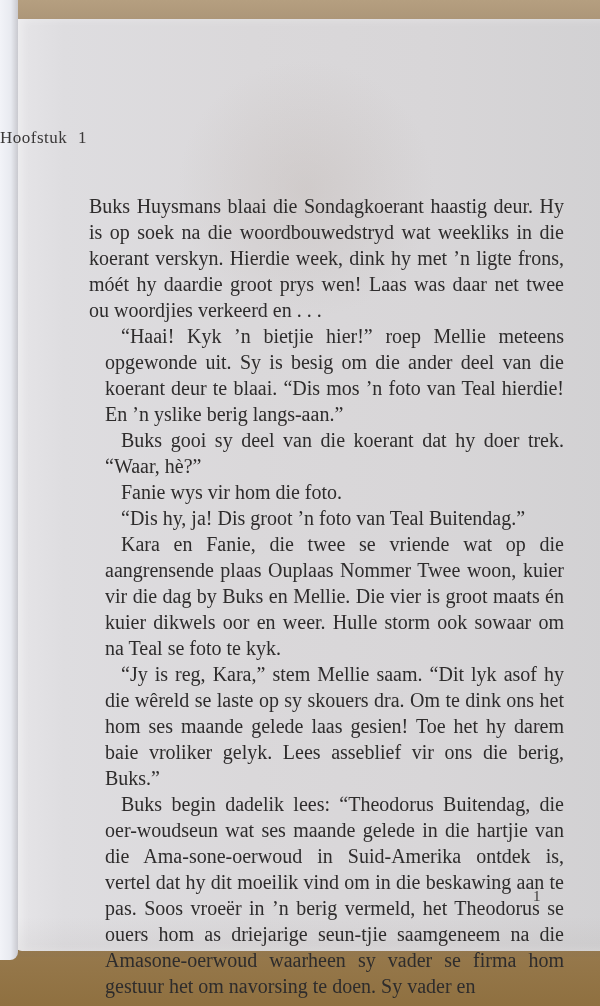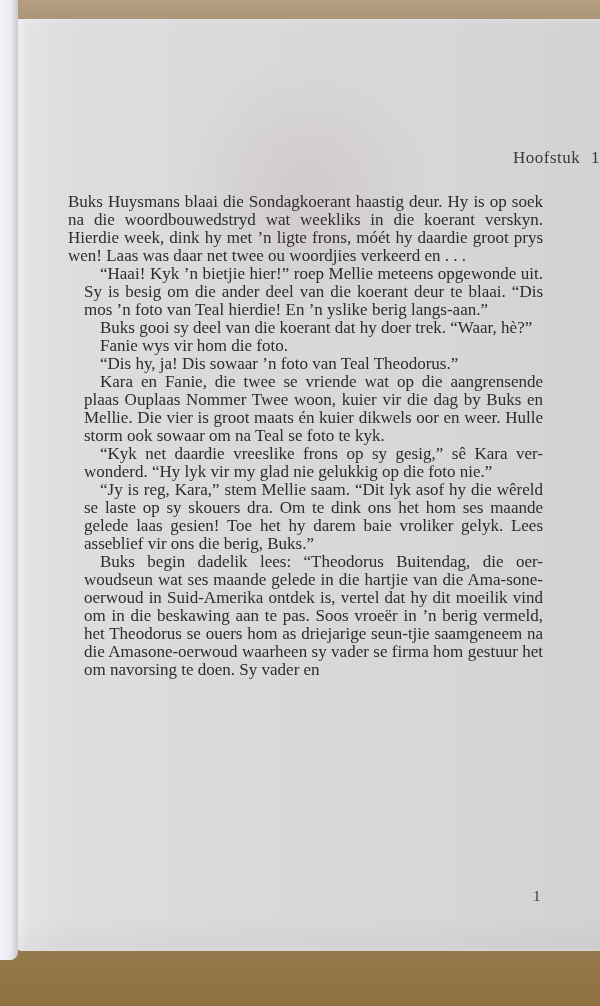--- a/index.html
+++ b/index.html
@@ -28,27 +28,26 @@
     background: linear-gradient(90deg, #f2f3f8 0%, #e8eaf0 60%, #c9c9cf 100%);
     border-bottom-right-radius: 8px;
   }
   .shade {
     position: absolute; left: 160px; top: 40px; width: 260px; height: 260px;
     background: radial-gradient(ellipse at center, rgba(190,180,175,0.35) 0%, rgba(210,205,205,0) 70%);
     pointer-events: none;
   }
   .chapter-title {
     position: absolute; left: 0; width: 600px; top: 128px;
-    text-align: right; font-size: 17px; letter-spacing: 0.5px; color: #3a3838;
+    text-align: left; font-size: 17px; letter-spacing: 0.5px; color: #3a3838;
     word-spacing: 6px;
-    margin-top: 20px;
   }
   .body-text {
-    position: absolute; left: 68px; top: 193px; width: 475px;
-    font-size: 17px; line-height: 18px; color: #2e2c2c;
+    position: absolute; left: 89px; top: 193px; width: 475px;
+    font-size: 20px; line-height: 26px; color: #2e2c2c;
     text-align: justify;
   }
   .body-text p { margin: 0; text-indent: 0; }
   .body-text p.indent { text-indent: 16px; margin-left: 16px; }
   .page-number {
     position: absolute; left: 533px; top: 888px; font-size: 15px; color: #3a3838;
   }
 </style>
 </head>
 <body>
@@ -60,20 +59,19 @@
 </div>
 <div class="binding"></div>
 
 <div class="chapter-title">Hoofstuk 1</div>
 
 <div class="body-text">
   <p>Buks Huysmans blaai die Sondagkoerant haastig deur. Hy is op soek na die woordbouwedstryd wat weekliks in die koerant verskyn. Hierdie week, dink hy met ’n ligte frons, móét hy daardie groot prys wen! Laas was daar net twee ou woordjies verkeerd en . . .</p>
   <p class="indent">“Haai! Kyk ’n bietjie hier!” roep Mellie meteens opgewonde uit. Sy is besig om die ander deel van die koerant deur te blaai. “Dis mos ’n foto van Teal hierdie! En ’n yslike berig langs-aan.”</p>
   <p class="indent">Buks gooi sy deel van die koerant dat hy doer trek. “Waar, hè?”</p>
   <p class="indent">Fanie wys vir hom die foto.</p>
-  <p class="indent">“Dis hy, ja! Dis sowaar ’n foto van Teal Theodorus.”</p>
+  <p class="indent">“Dis hy, ja! Dis groot ’n foto van Teal Buitendag.”</p>
   <p class="indent">Kara en Fanie, die twee se vriende wat op die aangrensende plaas Ouplaas Nommer Twee woon, kuier vir die dag by Buks en Mellie. Die vier is groot maats én kuier dikwels oor en weer. Hulle storm ook sowaar om na Teal se foto te kyk.</p>
-  <p class="indent">“Kyk net daardie vreeslike frons op sy gesig,” sê Kara ver-wonderd. “Hy lyk vir my glad nie gelukkig op die foto nie.”</p>
   <p class="indent">“Jy is reg, Kara,” stem Mellie saam. “Dit lyk asof hy die wêreld se laste op sy skouers dra. Om te dink ons het hom ses maande gelede laas gesien! Toe het hy darem baie vroliker gelyk. Lees asseblief vir ons die berig, Buks.”</p>
   <p class="indent">Buks begin dadelik lees: “Theodorus Buitendag, die oer-woudseun wat ses maande gelede in die hartjie van die Ama-sone-oerwoud in Suid-Amerika ontdek is, vertel dat hy dit moeilik vind om in die beskawing aan te pas. Soos vroeër in ’n berig vermeld, het Theodorus se ouers hom as driejarige seun-tjie saamgeneem na die Amasone-oerwoud waarheen sy vader se firma hom gestuur het om navorsing te doen. Sy vader en</p>
 </div>
 
 <div class="page-number">1</div>
 
 </body></html>

